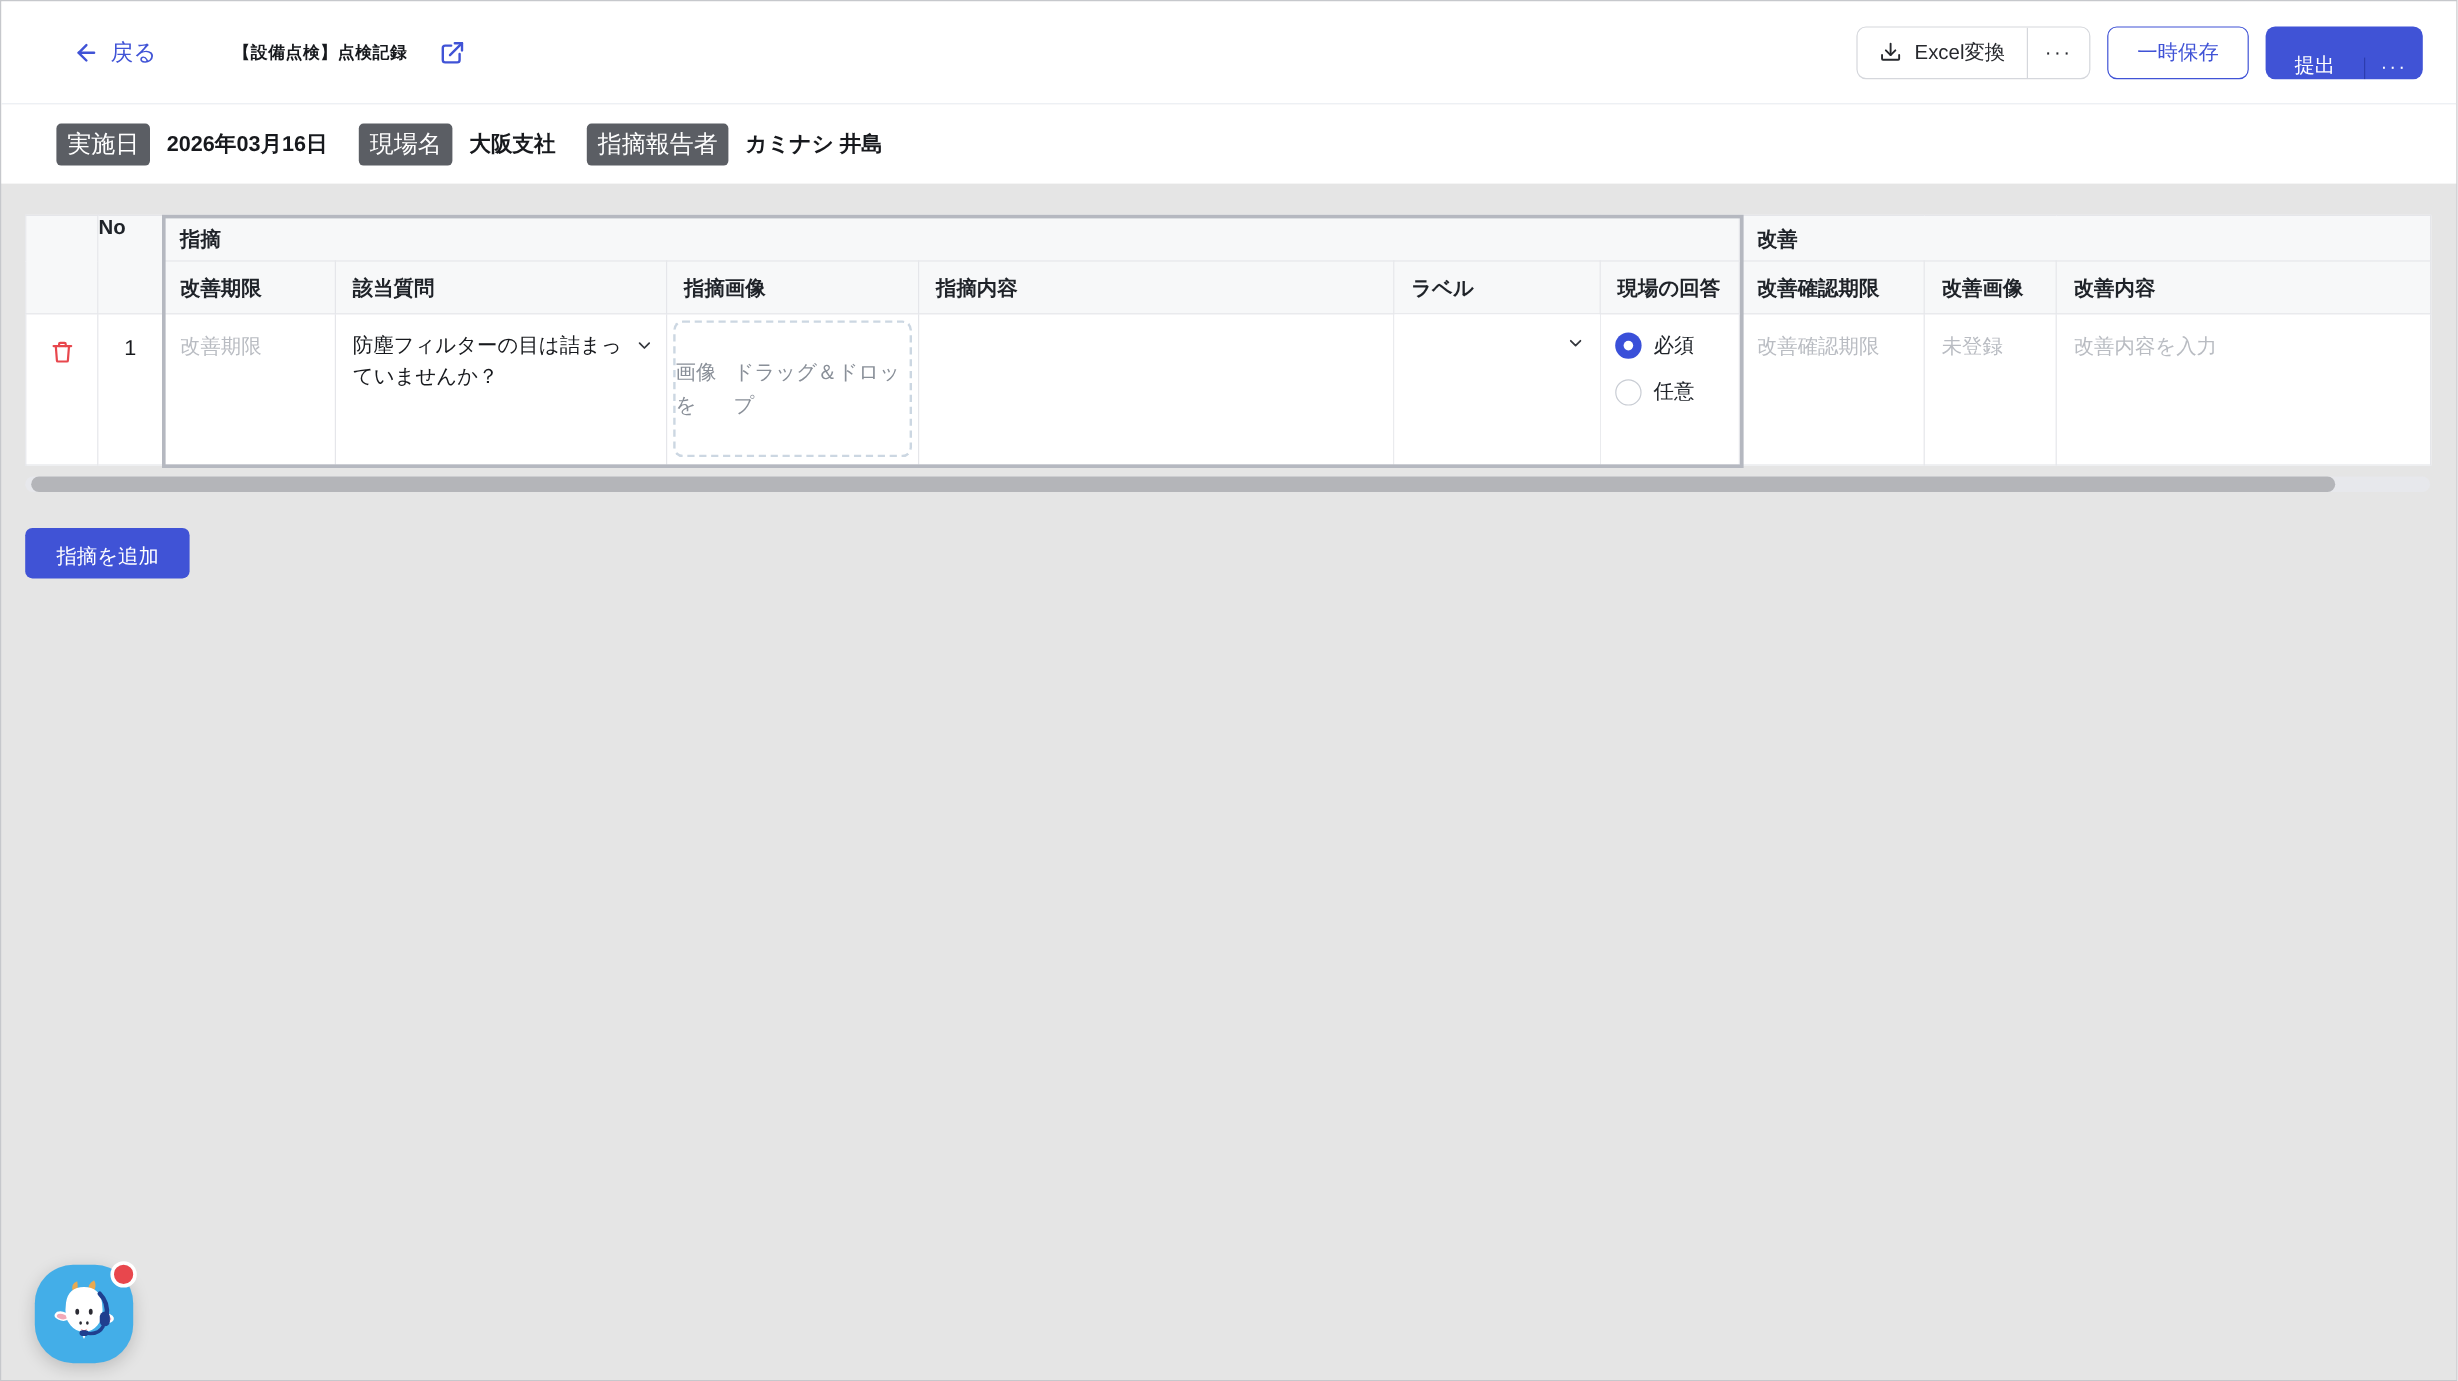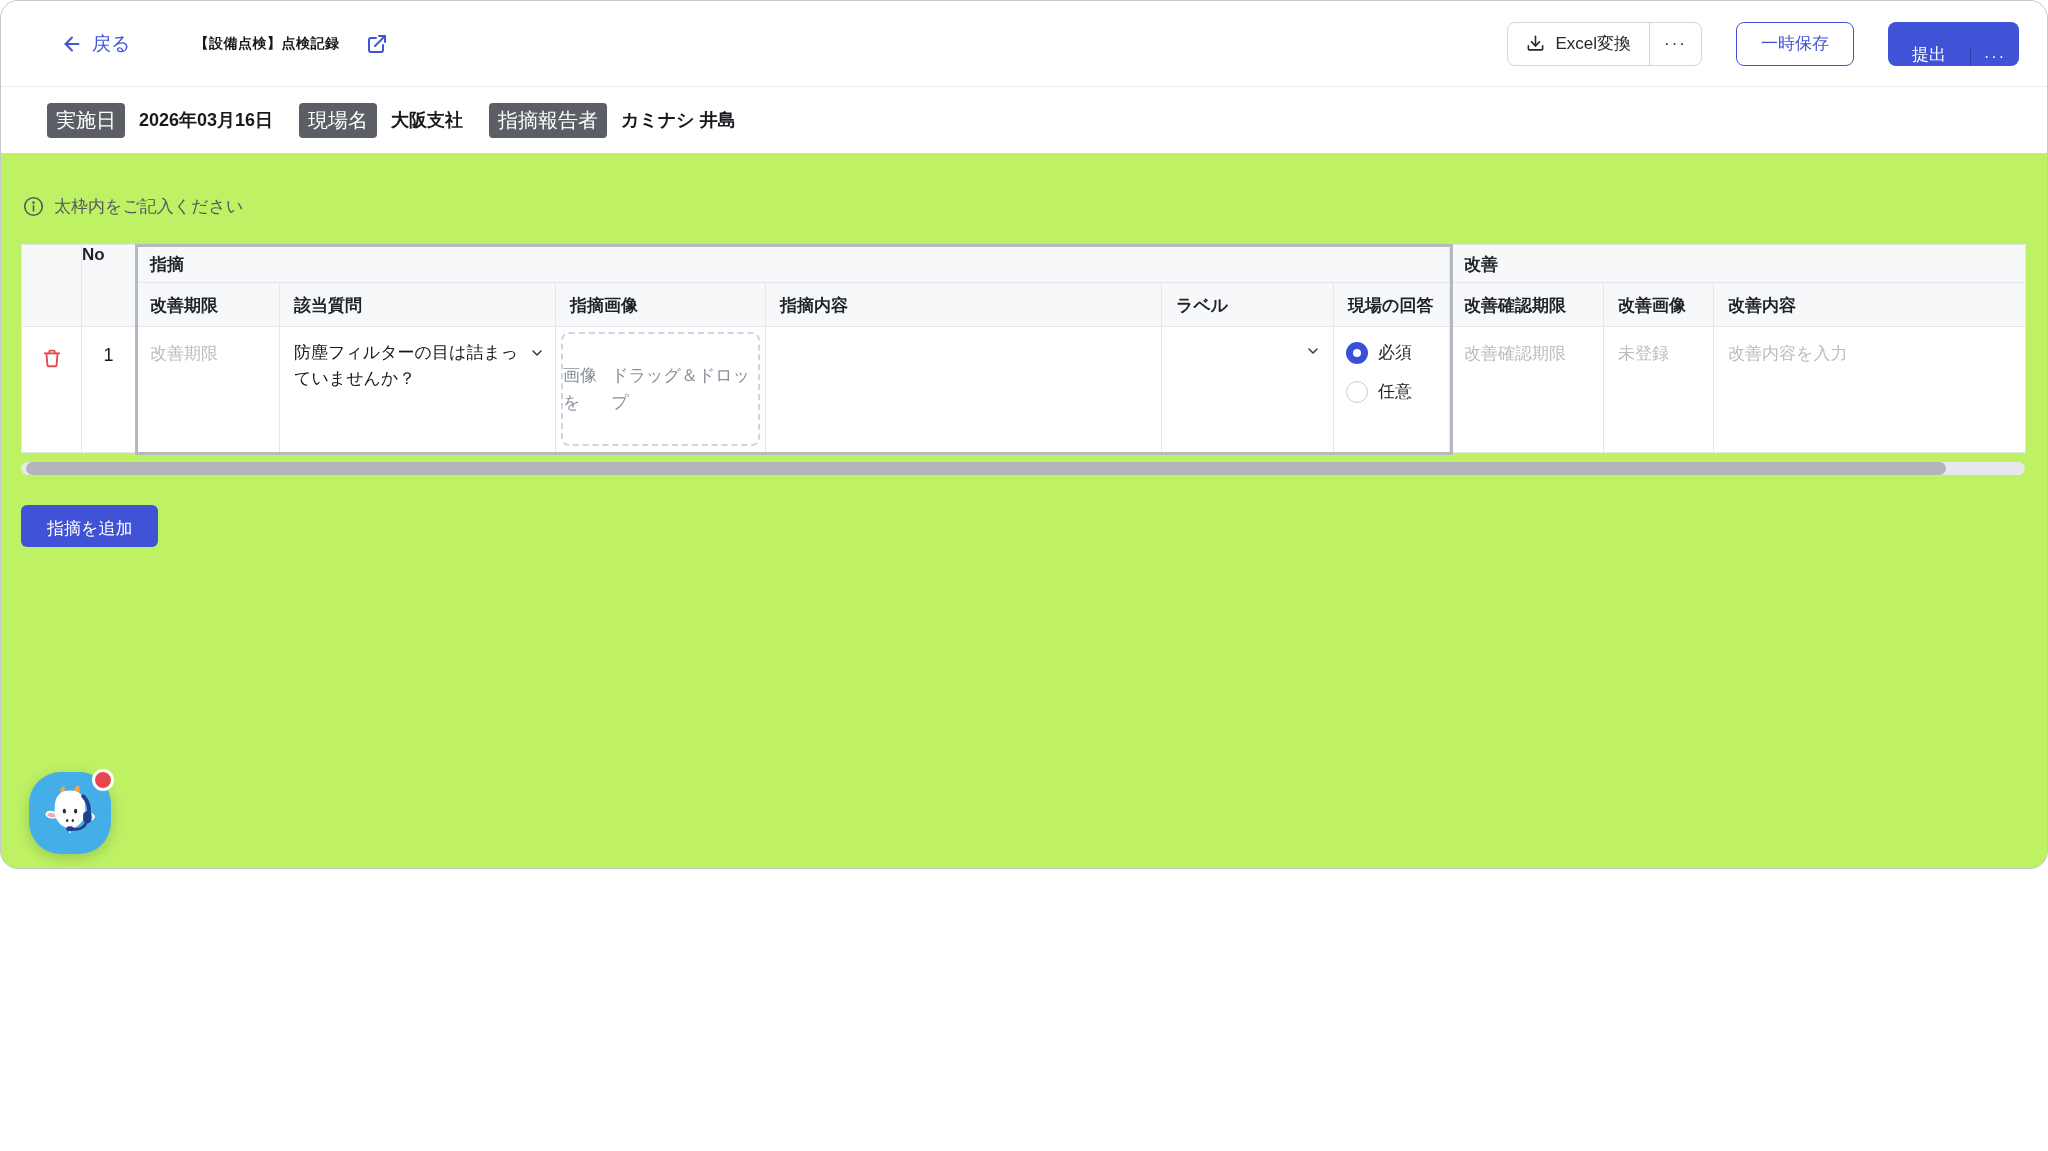--- a/index.html
+++ b/index.html
@@ -1,32 +1,32 @@
 <!DOCTYPE html>
 <html><head>
 <meta charset="utf-8">
 <style>
   * { margin:0; padding:0; box-sizing:border-box; }
   html,body { width:2048px; height:1151px; background:#fff; font-family:"Liberation Sans", sans-serif; }
   .window {
-    position:relative; width:2048px; height:869px;
-    background:#bef264; border:1px solid #c6c8cc; border-radius:18px;
+    position:relative; width:2048px; height:1151px;
+    background:#e5e5e5; border:1px solid #c6c8cc; border-radius:0;
     overflow:hidden;
   }
   
   .topbar {
     height:86px; background:#fff; border-bottom:1px solid #e9edf2;
     display:flex; align-items:center; padding:0 28px 0 60px;
   }
   .back-link { display:flex; align-items:center; gap:9px; color:#4053d6; font-size:19px; cursor:pointer; }
   .back-link svg { display:block; }
   .page-title { font-size:14px; font-weight:bold; color:#17191d; margin-left:64px; letter-spacing:.5px; }
   .ext-icon { margin-left:26px; display:flex; cursor:pointer; }
   .topbar-spacer { flex:1; }
-  .topbar-actions { display:flex; align-items:center; gap:34px; }
+  .topbar-actions { display:flex; align-items:center; gap:14px; }
   .split-light {
     display:flex; align-items:stretch; height:44px; background:#fff;
     border:1px solid #d5d7dc; border-radius:8px; overflow:hidden;
   }
   .split-light .main {
     display:flex; align-items:center; gap:10px; padding:0 18px;
     font-size:17px; color:#26282d; background:none; border:none; cursor:pointer;
     font-family:inherit;
   }
   .split-light .more {
@@ -174,28 +174,20 @@
     <span class="meta-badge">実施日</span>
     <span class="meta-value">2026年03月16日</span>
     <span class="meta-badge">現場名</span>
     <span class="meta-value">大阪支社</span>
     <span class="meta-badge">指摘報告者</span>
     <span class="meta-value">カミナシ 井島</span>
   </div>
 
   <div class="content">
 
-    <div class="notice">
-      <svg width="21" height="21" viewBox="0 0 24 24" fill="none" stroke="#54575e" stroke-width="1.8" stroke-linecap="round">
-          <circle cx="12" cy="12" r="10"></circle>
-          <line x1="12" y1="11" x2="12" y2="17"></line>
-          <circle cx="12" cy="7.5" r="0.6" fill="#54575e"></circle>
-        </svg>
-      <span>太枠内をご記入ください</span>
-    </div>
 
     <div class="table-area">
       <table class="grid">
         <colgroup>
           <col style="width:60px">
             <col style="width:54px">
           <col style="width:144px">
             <col style="width:276px">
             <col style="width:210px">
           <col style="width:396px">

